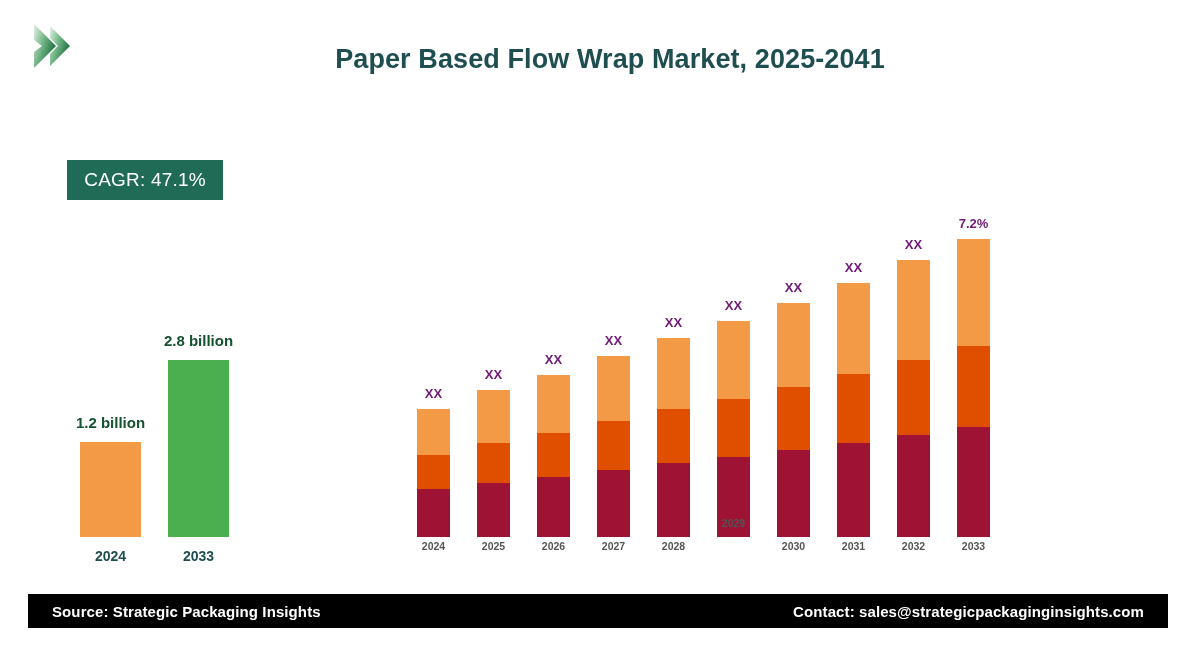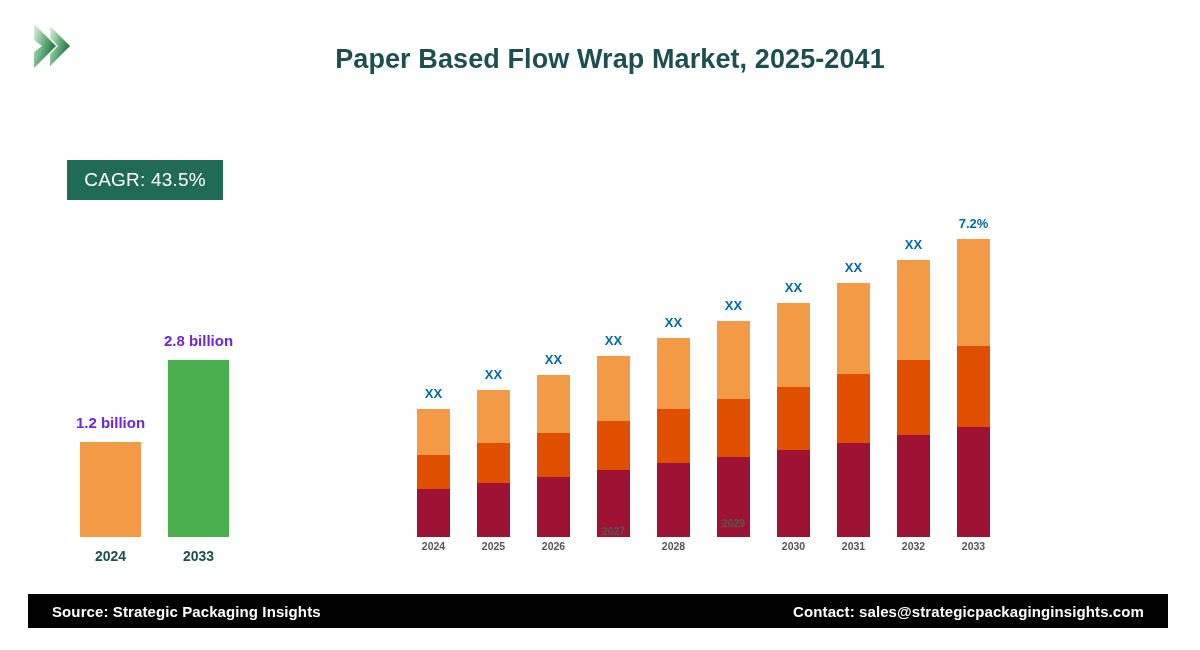--- a/index.html
+++ b/index.html
@@ -49,36 +49,36 @@
     background: #1F6B56;
     display: flex; align-items: center; justify-content: center;
     color: #ffffff; font-size: 19px; letter-spacing: 0.2px;
   }
 
   
   #compare-chart { position: absolute; left: 0px; top: 0px; width: 330px; height: 650px; }
   .cmp-bar { position: absolute; }
   .cmp-value {
     position: absolute; text-align: center;
-    font-size: 15px; font-weight: bold; color: #6d28d9;
+    font-size: 15px; font-weight: bold; color: #14532d;
     white-space: nowrap;
   }
   .cmp-cat {
     position: absolute; text-align: center;
     font-size: 14px; font-weight: bold; color: #1F4E51;
     white-space: nowrap;
   }
 
   
   #stacked-chart { position: absolute; left: 0px; top: 0px; width: 1200px; height: 650px; }
   .stk-col { position: absolute; }
   .stk-seg { position: absolute; left: 0; width: 100%; }
   .stk-top-label {
     position: absolute; text-align: center;
-    font-size: 13px; font-weight: bold; color: #0369a1;
+    font-size: 13px; font-weight: bold; color: #701a75;
     white-space: nowrap;
   }
   .stk-cat {
     position: absolute; text-align: center;
     font-size: 10.5px; font-weight: bold; color: #555555;
     white-space: nowrap;
   }
 
   
   #footer {
@@ -115,21 +115,21 @@
         </defs>
         <path d="M4 4 L26 26 L4 48 L4 32 L12 26 L4 20 Z" fill="url(#chevGrad)"></path>
         <path d="M20 6 L40 26 L20 46 L20 34 L28 26 L20 18 Z" fill="url(#chevGrad)"></path>
       </svg>
     </div>
   </div>
 
   <div id="page-title">Paper Based Flow Wrap Market, 2025-2041</div>
 
   <div id="cagr-badge">
-    <span>CAGR: 43.5%</span>
+    <span>CAGR: 47.1%</span>
   </div>
 
   <div id="compare-chart">
       <div class="cmp-bar" style="left: 80px; top: 442px; width: 61px; height: 95px; background: rgb(242, 154, 69);"></div>
       <div class="cmp-value" style="left: 40.5px; top: 414px; width: 140px;">1.2 billion</div>
       <div class="cmp-cat" style="left: 60.5px; top: 548px; width: 100px;">2024</div>
       <div class="cmp-bar" style="left: 168px; top: 360px; width: 61px; height: 177px; background: rgb(76, 175, 79);"></div>
       <div class="cmp-value" style="left: 128.5px; top: 332px; width: 140px;">2.8 billion</div>
       <div class="cmp-cat" style="left: 148.5px; top: 548px; width: 100px;">2033</div>
     </div>
@@ -155,21 +155,21 @@
         <div class="stk-seg" style="top: 102px; height: 60px; background: rgb(158, 18, 51);"></div>
       </div>
       <div class="stk-top-label" style="left: 513.5px; top: 352px; width: 80px;">XX</div>
       <div class="stk-cat" style="left: 513.5px; top: 540px; width: 80px;">2026</div>
       <div class="stk-col" style="left: 597px; top: 356px; width: 33px; height: 181px;">
         <div class="stk-seg" style="top: 0px; height: 65px; background: rgb(242, 154, 69);"></div>
         <div class="stk-seg" style="top: 65px; height: 49px; background: rgb(224, 78, 0);"></div>
         <div class="stk-seg" style="top: 114px; height: 67px; background: rgb(158, 18, 51);"></div>
       </div>
       <div class="stk-top-label" style="left: 573.5px; top: 333px; width: 80px;">XX</div>
-      <div class="stk-cat" style="left: 573.5px; top: 525px; width: 80px;">2027</div>
+      <div class="stk-cat" style="left: 573.5px; top: 540px; width: 80px;">2027</div>
       <div class="stk-col" style="left: 657px; top: 338px; width: 33px; height: 199px;">
         <div class="stk-seg" style="top: 0px; height: 71px; background: rgb(242, 154, 69);"></div>
         <div class="stk-seg" style="top: 71px; height: 54px; background: rgb(224, 78, 0);"></div>
         <div class="stk-seg" style="top: 125px; height: 74px; background: rgb(158, 18, 51);"></div>
       </div>
       <div class="stk-top-label" style="left: 633.5px; top: 315px; width: 80px;">XX</div>
       <div class="stk-cat" style="left: 633.5px; top: 540px; width: 80px;">2028</div>
       <div class="stk-col" style="left: 717px; top: 321px; width: 33px; height: 216px;">
         <div class="stk-seg" style="top: 0px; height: 78px; background: rgb(242, 154, 69);"></div>
         <div class="stk-seg" style="top: 78px; height: 58px; background: rgb(224, 78, 0);"></div>

